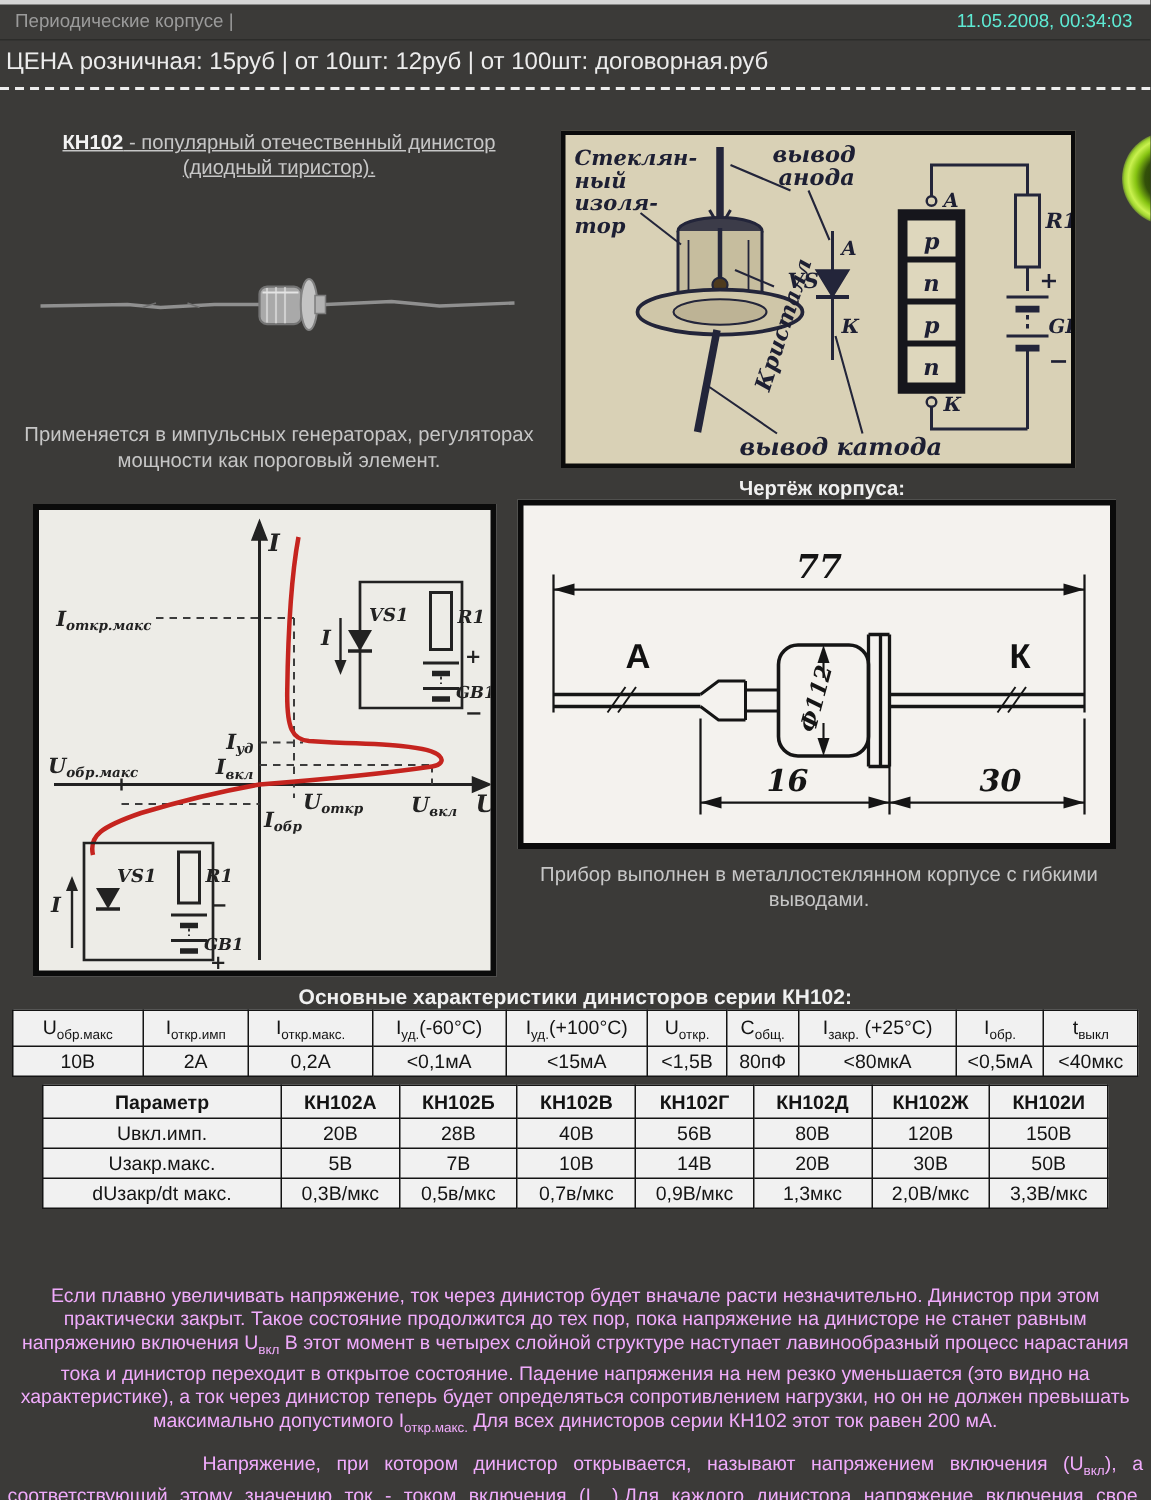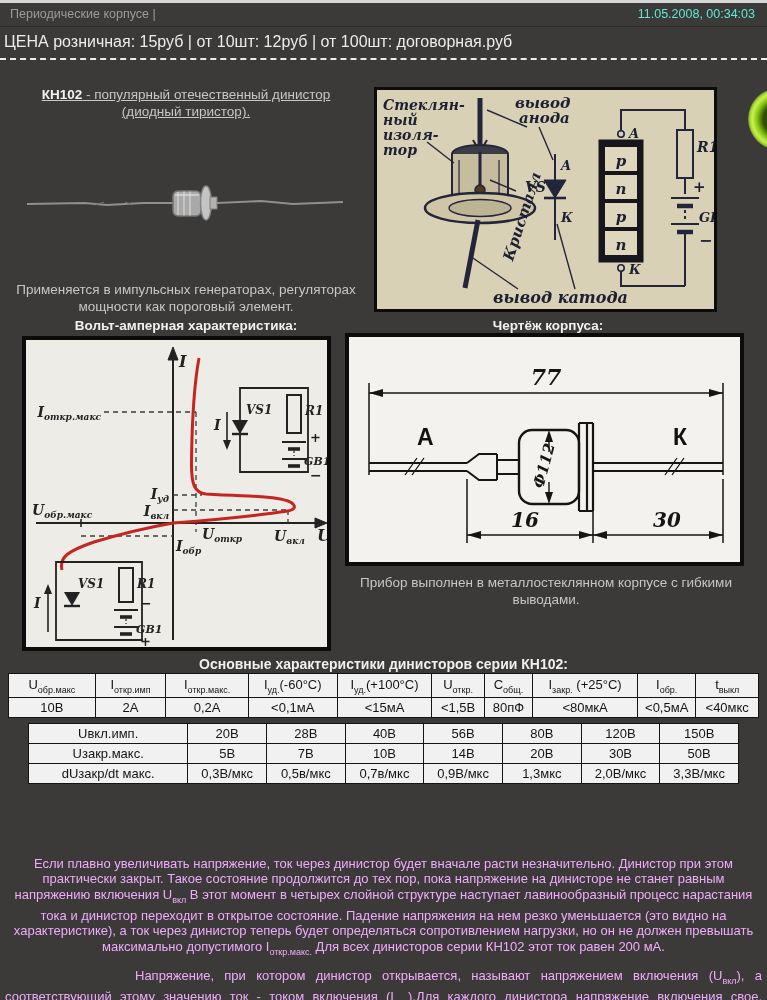--- a/index.html
+++ b/index.html
@@ -153,21 +153,20 @@
       <text x="252" y="184" font-size="13">К</text>
       <text x="320" y="62" font-size="14">R1</text>
       <text x="316" y="102" font-size="15">+</text>
       <text x="322" y="132" font-size="13">GB1</text>
       <text x="322" y="156" font-size="16">−</text>
     </g>
   </svg>
 
   <div class="abs green-glow"></div>
 
-  <div class="abs vac-heading center">Вольт-амперная характеристика:</div>
   <div class="abs case-heading center">Чертёж корпуса:</div>
 
   <svg class="abs fig-vac" viewBox="0 0 301 307">
     <g stroke="#222" fill="#222">
       <path d="M147 300 L147 16" stroke-width="2" fill="none"></path>
       <polygon points="147,7 142,20 152,20"></polygon>
       <path d="M10 183 L294 183" stroke-width="2" fill="none"></path>
       <polygon points="301,183 289,178 289,188"></polygon>
       <path d="M55 179 L55 187" stroke-width="1.6" fill="none"></path>
     </g>
@@ -327,20 +326,30 @@
         <col style="width:160px">
         <col style="width:79px">
         <col style="width:79px">
         <col style="width:79px">
         <col style="width:79px">
         <col style="width:79px">
         <col style="width:79px">
         <col style="width:79px">
       </colgroup>
     <tbody>
+        <tr>
+      <th>Параметр</th>
+      <th>КН102А</th>
+      <th>КН102Б</th>
+      <th>КН102В</th>
+      <th>КН102Г</th>
+      <th>КН102Д</th>
+      <th>КН102Ж</th>
+      <th>КН102И</th>
+    </tr>
     <tr>
       <td>Uвкл.имп.</td>
       <td>20В</td>
       <td>28В</td>
       <td>40В</td>
       <td>56В</td>
       <td>80В</td>
       <td>120В</td>
       <td>150В</td>
     </tr>

